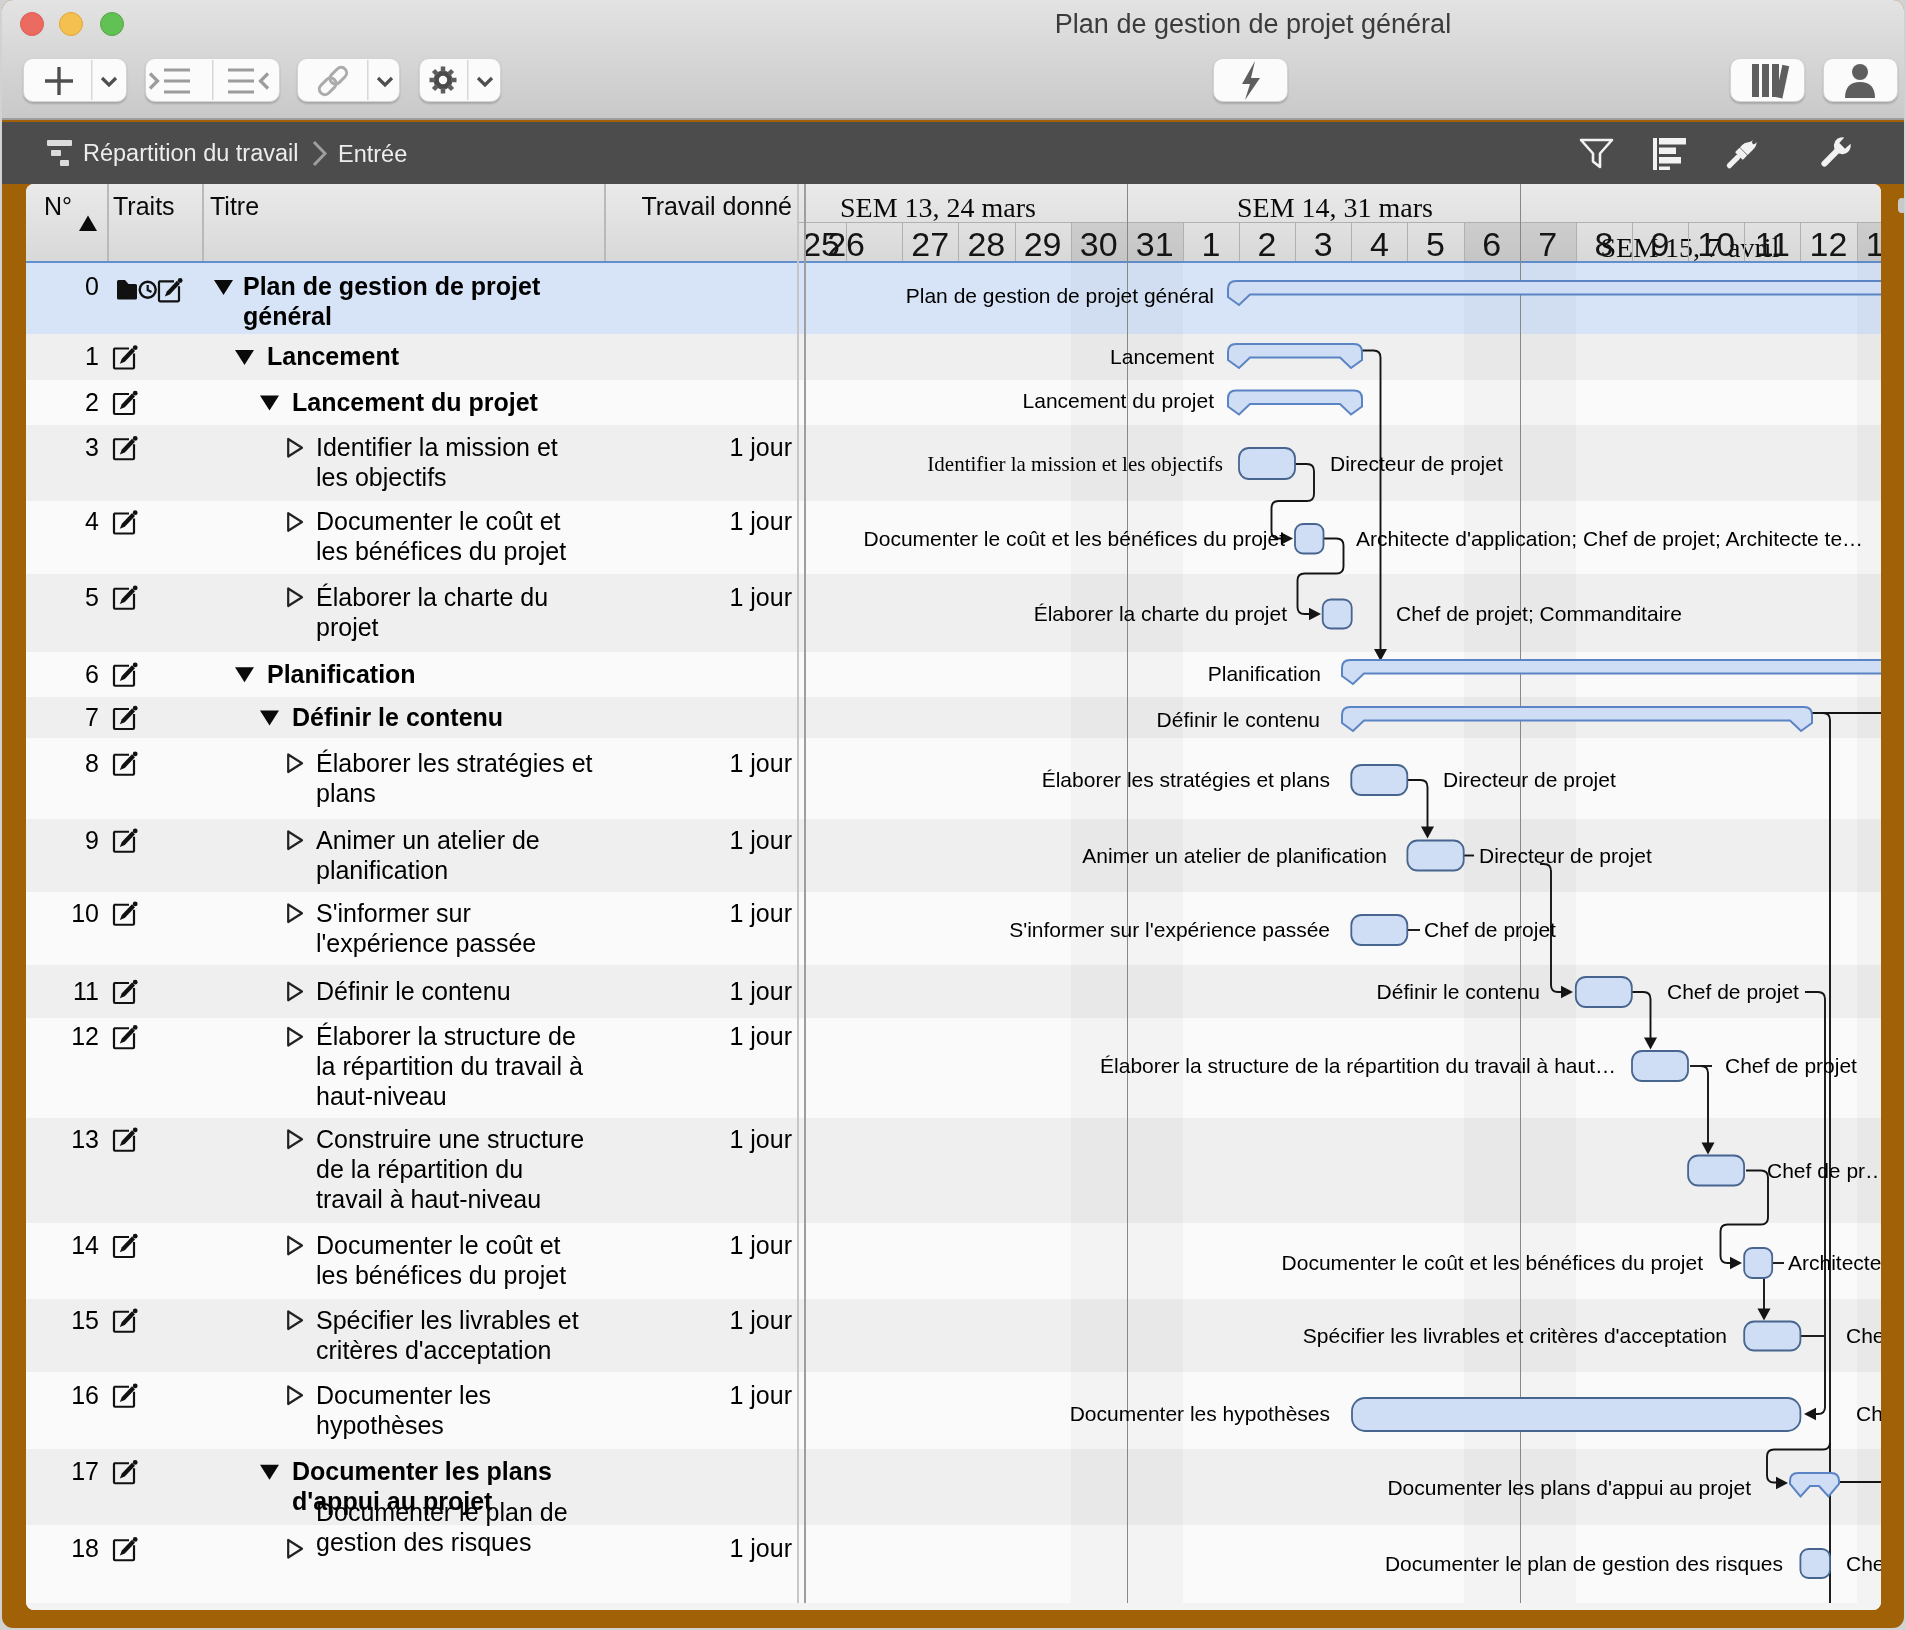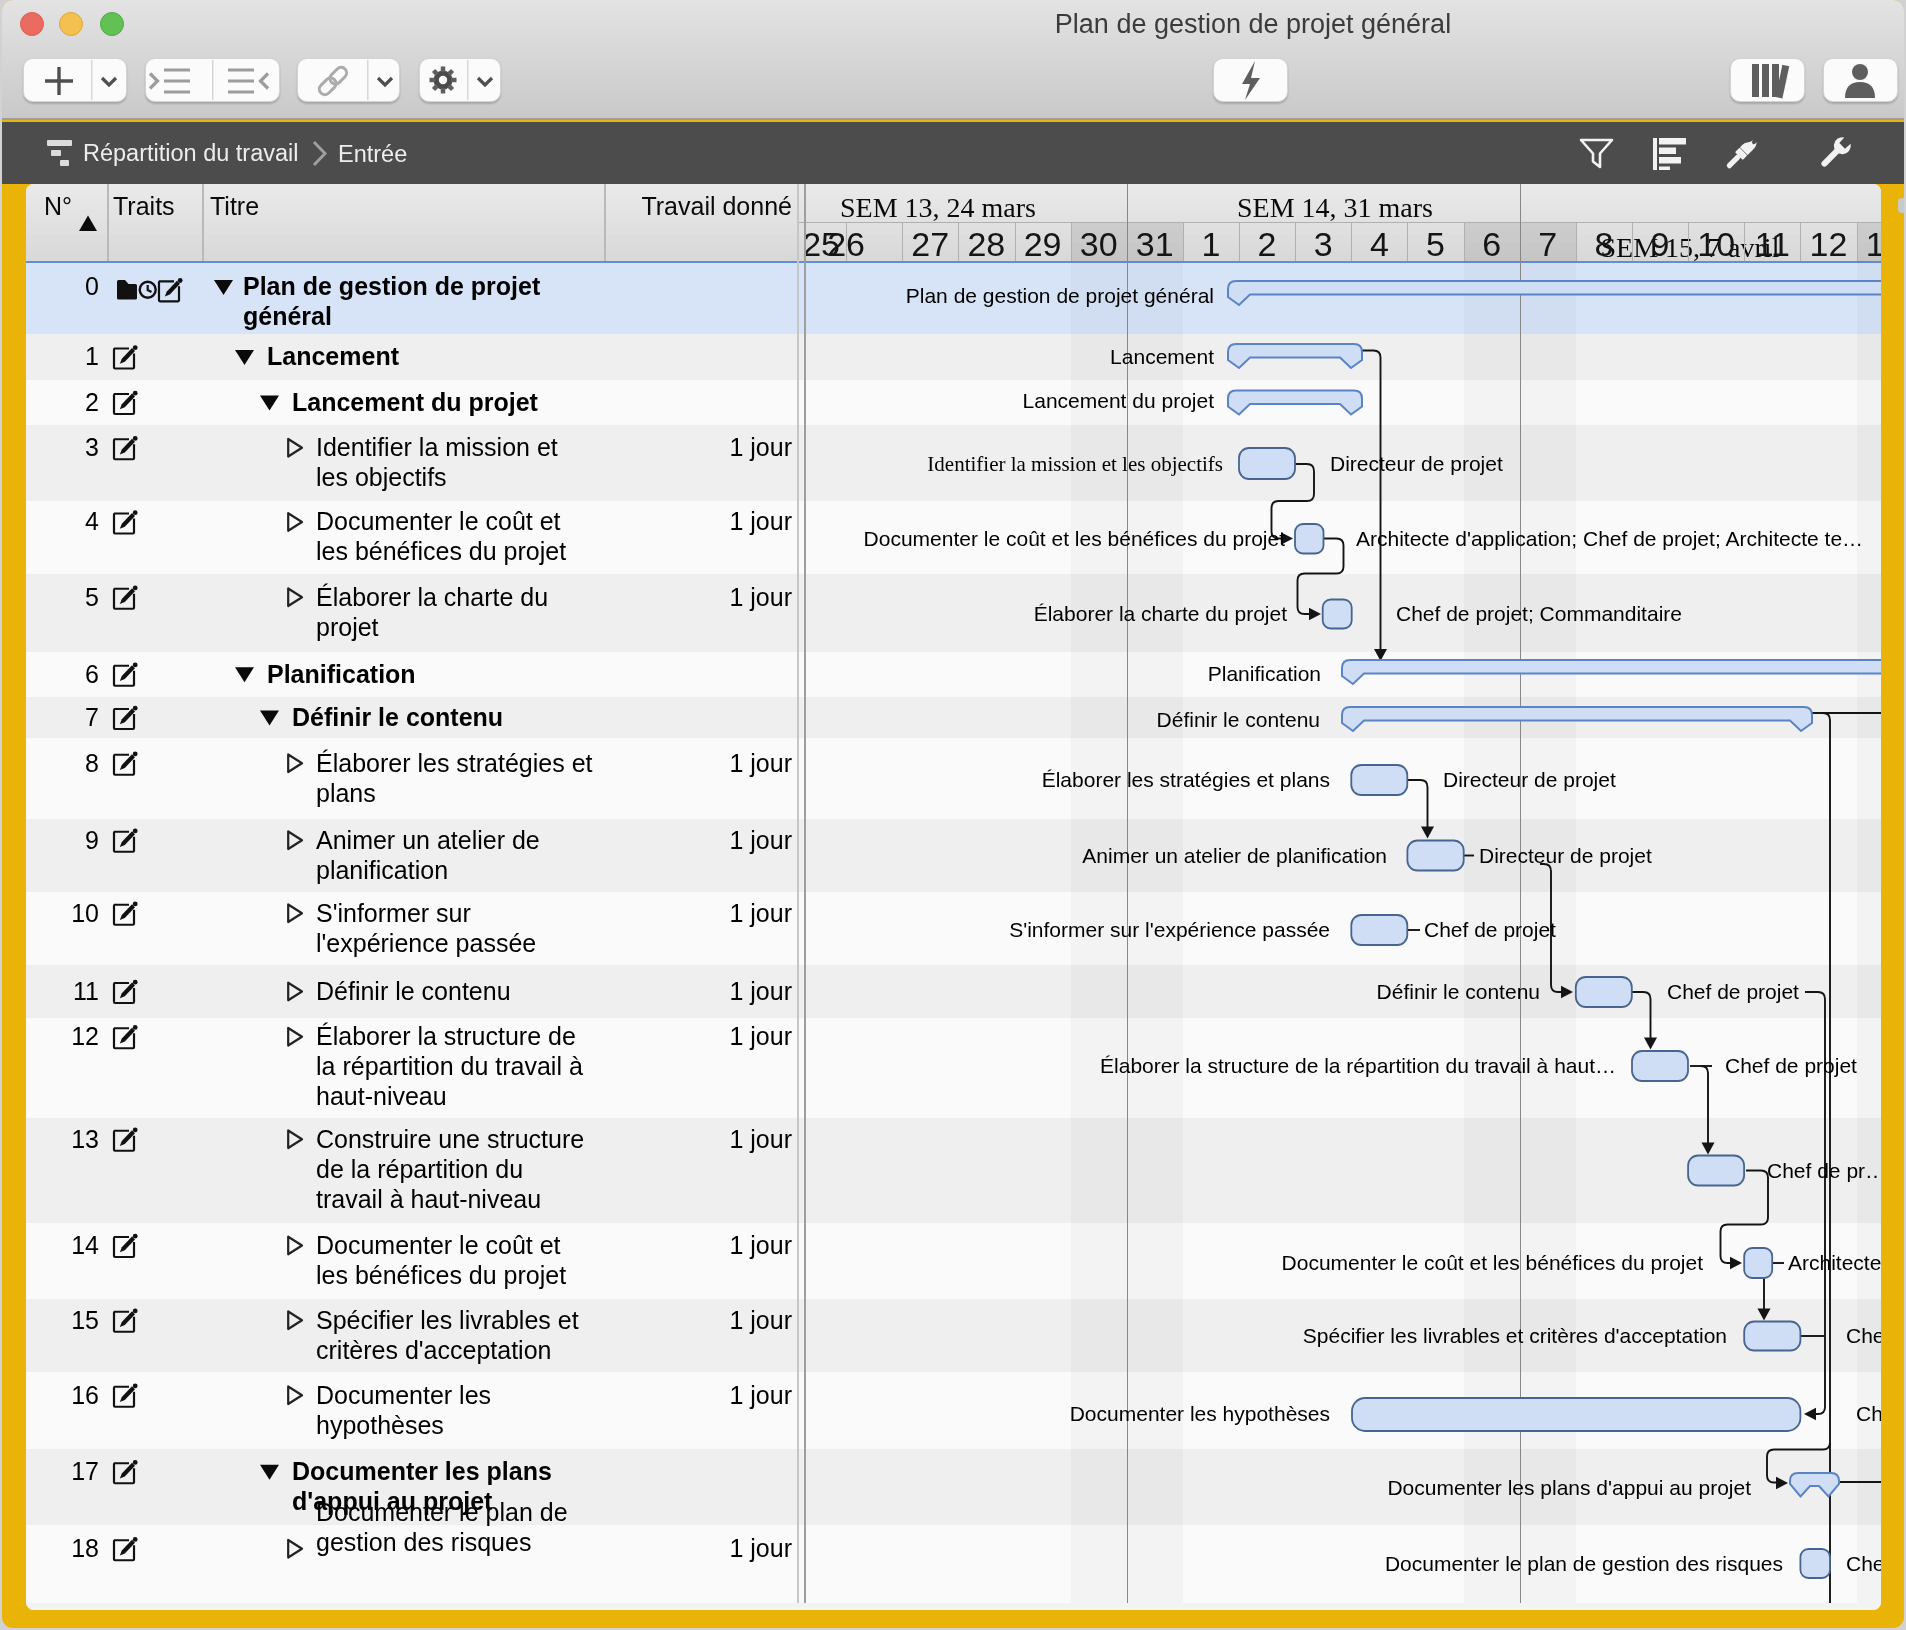--- a/index.html
+++ b/index.html
@@ -1,17 +1,17 @@
 <!DOCTYPE html>
 <html><head>
 <meta charset="utf-8">
 <style>
   html,body{margin:0;padding:0;background:#d2d2d2;width:1906px;height:1630px;overflow:hidden;}
   *{box-sizing:border-box;font-family:"Liberation Sans",sans-serif;}
-  #win{position:absolute;left:2px;top:0;width:1902px;height:1628px;border-radius:11px;overflow:hidden;background:#eab308;}
+  #win{position:absolute;left:2px;top:0;width:1902px;height:1628px;border-radius:11px;overflow:hidden;background:#a16207;}
   #toolbar{position:absolute;left:0;top:0;width:100%;height:120px;background:linear-gradient(#e3e3e3,#c9c9c9);border-bottom:2px solid #9d9d9d;}
   .tl{position:absolute;top:12px;width:24px;height:24px;border-radius:50%;}
   #title{position:absolute;top:9px;left:851px;width:800px;text-align:center;font-size:27px;color:#3b3b3b;}
   .btn{position:absolute;top:58px;height:44px;background:#fbfbfb;border:1.5px solid #d4d4d4;border-radius:10px;box-shadow:0 1.5px 2px rgba(0,0,0,0.18);}
   #dband{position:absolute;left:0;top:122px;width:100%;height:62px;background:#4c4c4c;}
   #content{position:absolute;left:24px;top:184px;width:1855px;height:1426px;background:#fafafa;border-radius:8px;overflow:hidden;}
   .row{position:absolute;left:0;width:1855px;}
   .gray{background:#efefef;}
   .white{background:#fafafa;}
   .sel{background:#d7e4f7;border-top:2px solid #6290cf;border-bottom:2px solid #6290cf;}

